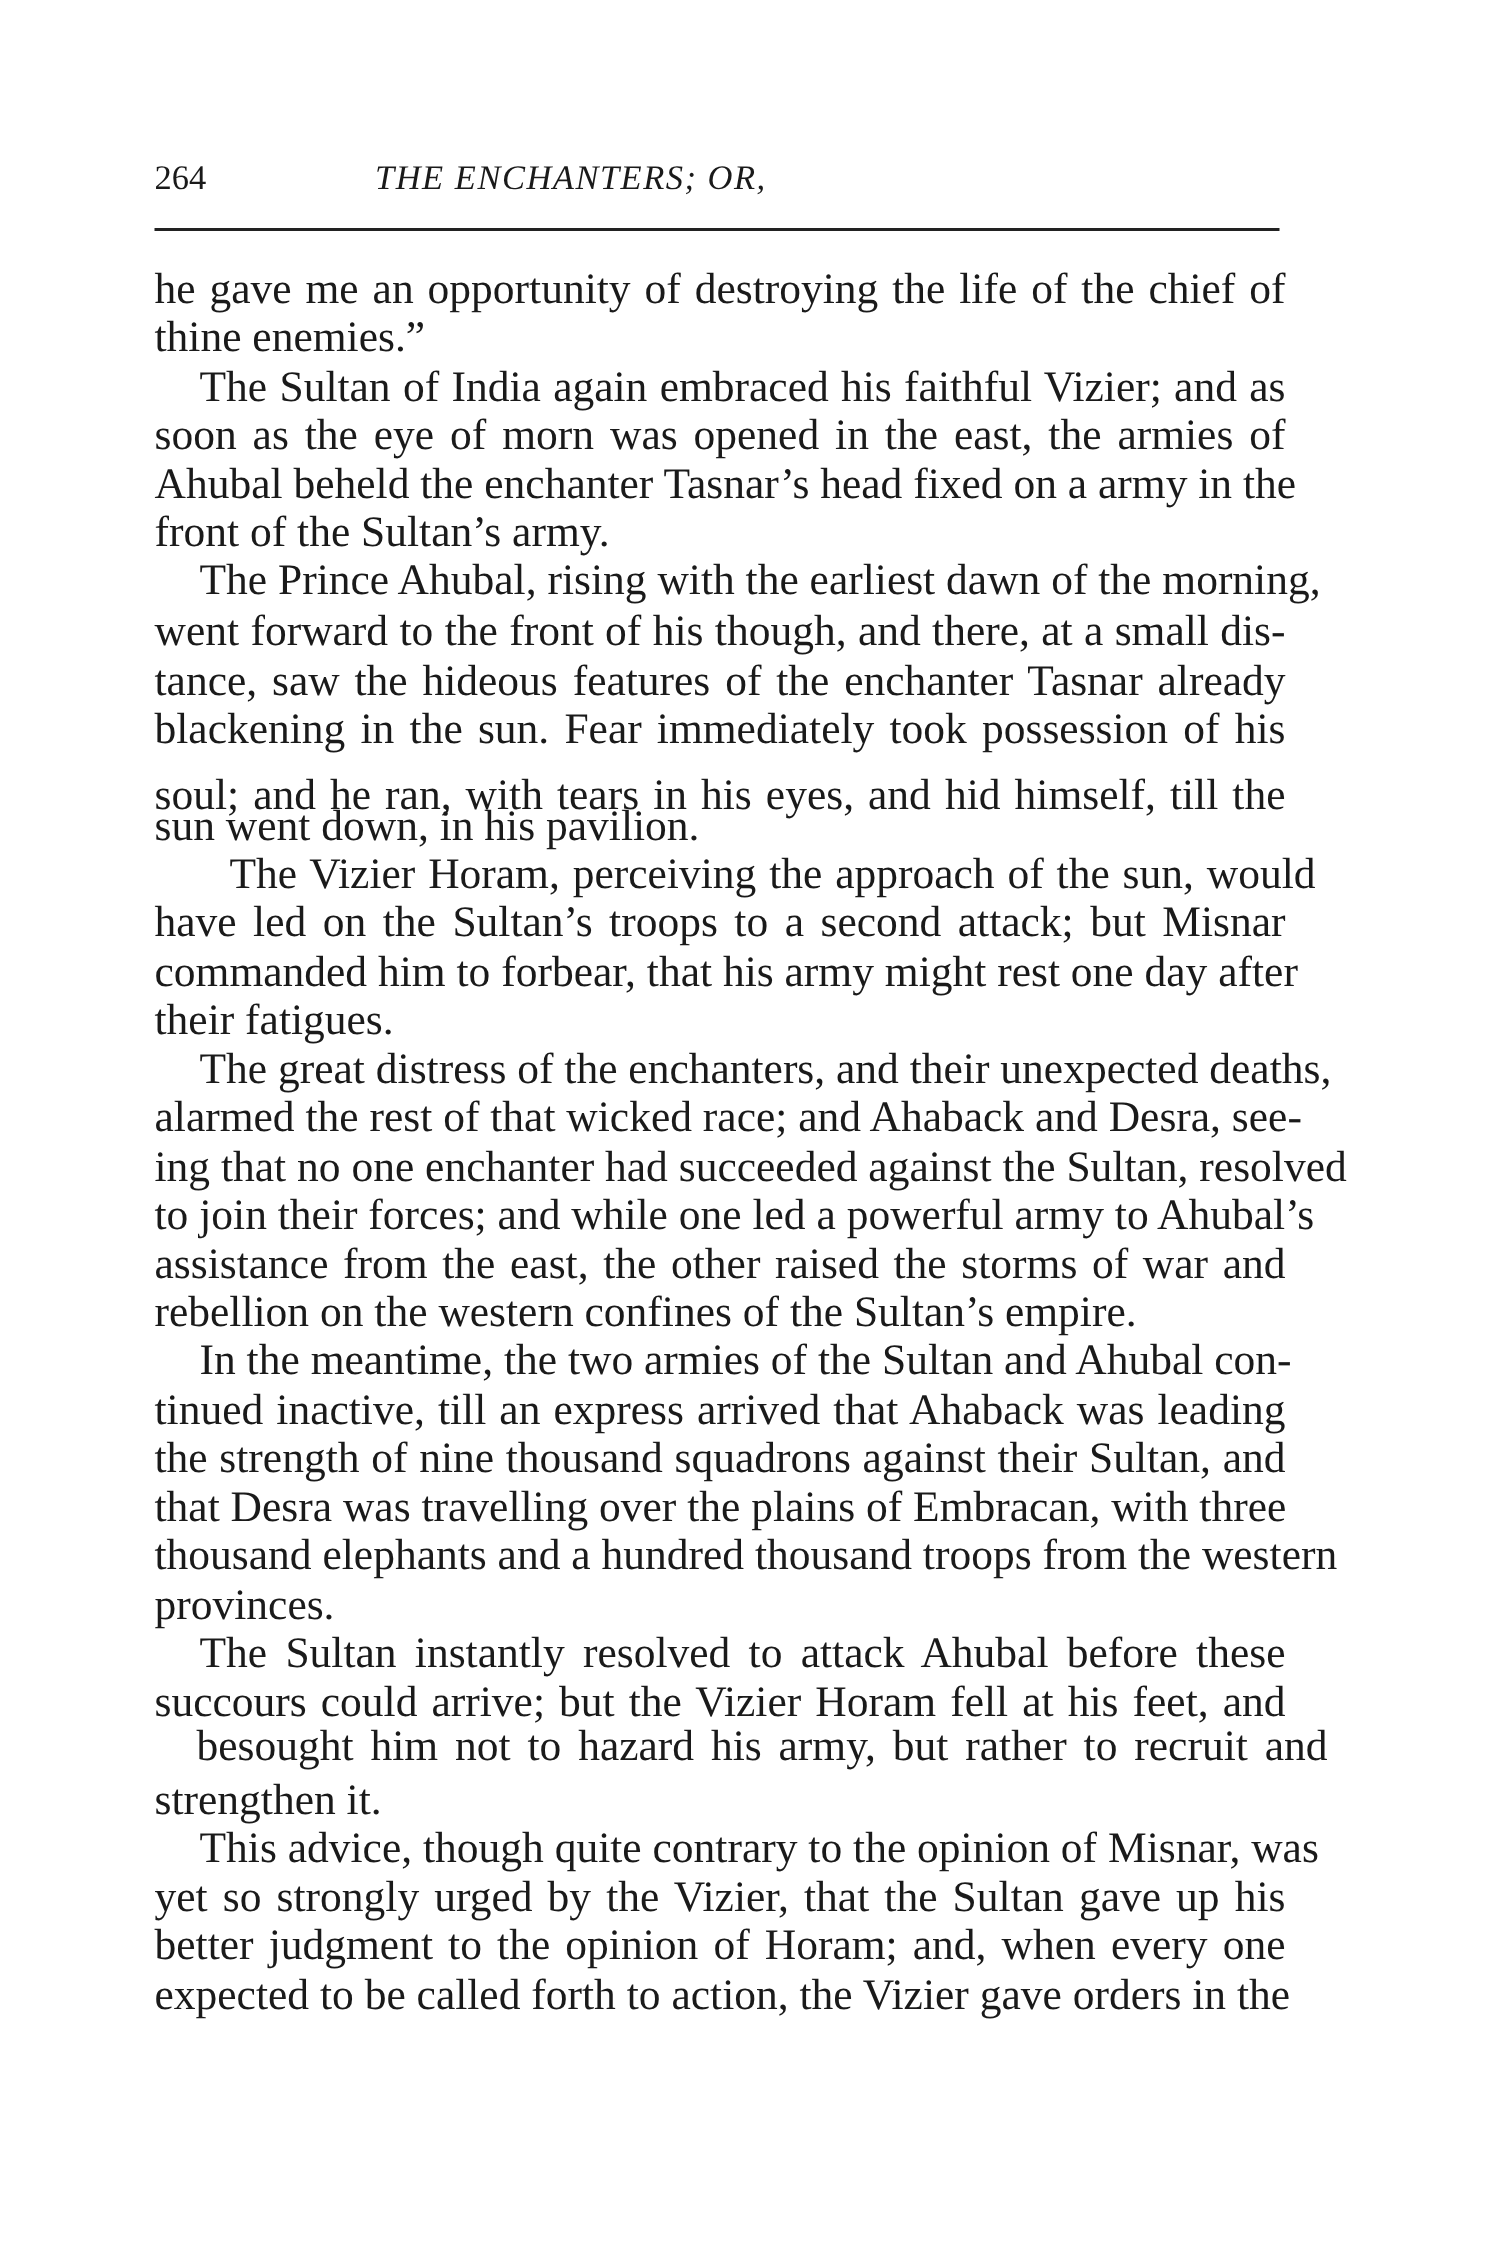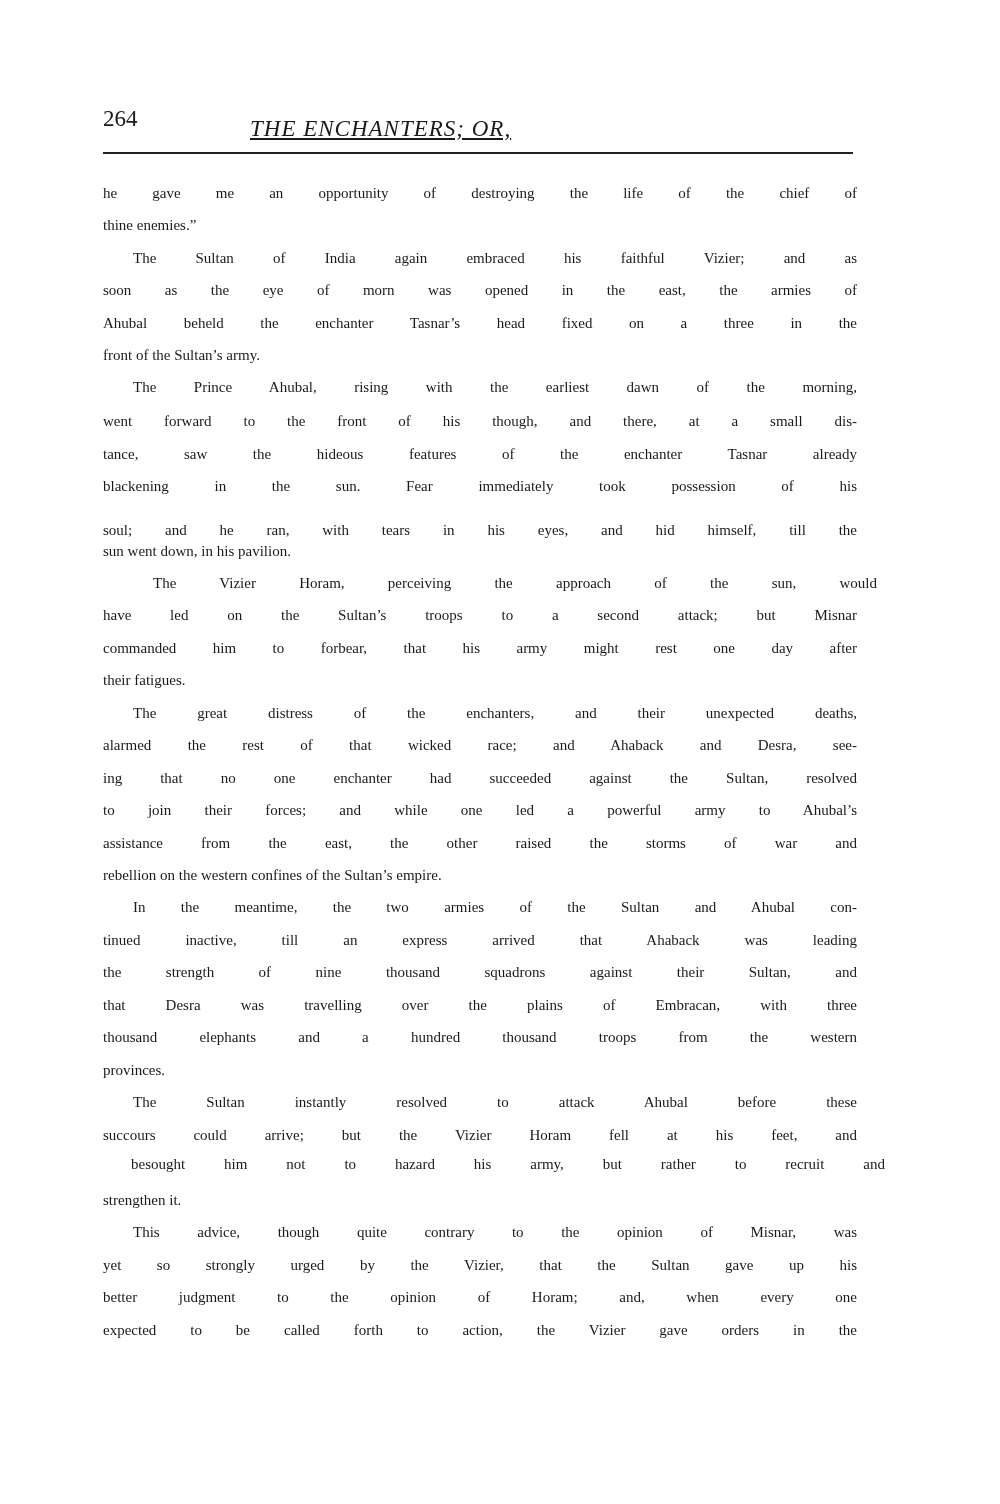--- a/index.html
+++ b/index.html
@@ -1,37 +1,37 @@
 <!DOCTYPE html>
 <html><head>
 <meta charset="utf-8">
 <style>
   html, body { margin: 0; padding: 0; background: #ffffff; }
   body { width: 1000px; height: 1504px; position: relative; overflow: hidden; }
   .page { position: absolute; left: 0; top: 0; width: 864px; height: 1504px; background: #ffffff; color: #1a1a1a; font-family: "Liberation Serif", "DejaVu Serif", serif; }
   .folio { position: absolute; left: 103px; top: 106px; font-size: 23px; color: #1a1a1a; }
-  .running-head { position: absolute; left: 250px; width: 450px; top: 116px; font-size: 23px; font-style: italic; letter-spacing: 1px; color: #1a1a1a; text-decoration: underline; }
+  .running-head { position: absolute; left: 250px; width: 450px; top: 106px; font-size: 23px; font-style: italic; letter-spacing: 1px; color: #1a1a1a; }
   .rule { position: absolute; left: 103px; top: 152px; width: 750px; height: 2px; background: #222; }
-  .line { position: absolute; left: 103px; width: 754px; font-size: 15px; line-height: 26px; white-space: nowrap; text-align: justify; text-align-last: justify; color: #1a1a1a; }
+  .line { position: absolute; left: 103px; width: 754px; font-size: 29px; line-height: 26px; white-space: nowrap; text-align: justify; text-align-last: justify; color: #1a1a1a; }
   .line.last { text-align-last: left; }
   .line.indent { left: 133px; width: 724px; }
 </style>
 </head>
 <body>
 
 <div class="page">
   <div class="folio">264</div>
   <div class="running-head">THE ENCHANTERS; OR,</div>
   <div class="rule"></div>
   <div id="text-body">
       <div class="line" style="top: 180px;">he gave me an opportunity of destroying the life of the chief of</div>
       <div class="line last" style="top: 212px;">thine enemies.”</div>
       <div class="line indent" style="top: 245px;">The Sultan of India again embraced his faithful Vizier; and as</div>
       <div class="line" style="top: 277px;">soon as the eye of morn was opened in the east, the armies of</div>
-      <div class="line" style="top: 310px;">Ahubal beheld the enchanter Tasnar’s head fixed on a three in the</div>
+      <div class="line" style="top: 310px;">Ahubal beheld the enchanter Tasnar’s head fixed on a army in the</div>
       <div class="line last" style="top: 342px;">front of the Sultan’s army.</div>
       <div class="line indent" style="top: 374px;">The Prince Ahubal, rising with the earliest dawn of the morning,</div>
       <div class="line" style="top: 408px;">went forward to the front of his though, and there, at a small dis-</div>
       <div class="line" style="top: 441px;">tance, saw the hideous features of the enchanter Tasnar already</div>
       <div class="line" style="top: 473px;">blackening in the sun.  Fear immediately took possession of his</div>
       <div class="line" style="top: 505px; margin-top: 12px;">soul; and he ran, with tears in his eyes, and hid himself, till the</div>
       <div class="line last" style="top: 538px;">sun went down, in his pavilion.</div>
       <div class="line indent" style="top: 570px; margin-left: 20px;">The Vizier Horam, perceiving the approach of the sun, would</div>
       <div class="line" style="top: 602px;">have led on the Sultan’s troops to a second attack; but Misnar</div>
       <div class="line" style="top: 635px;">commanded him to forbear, that his army might rest one day after</div>

